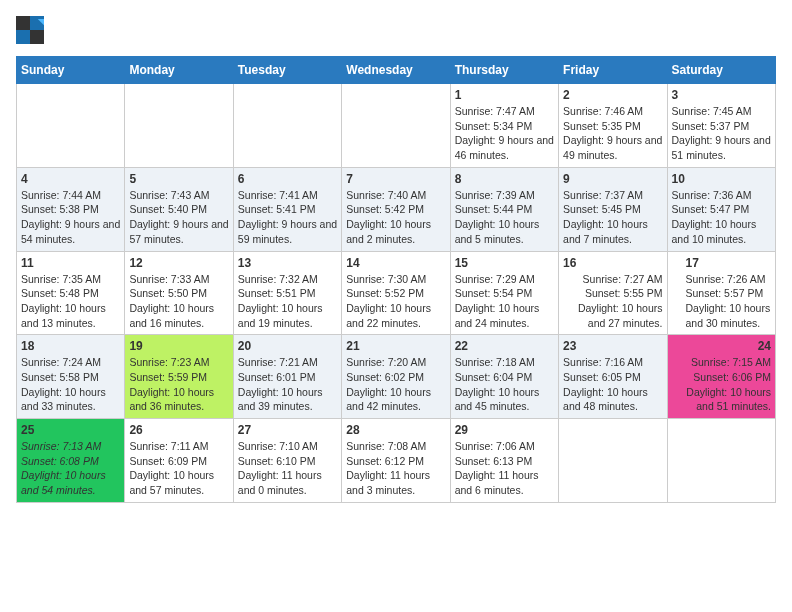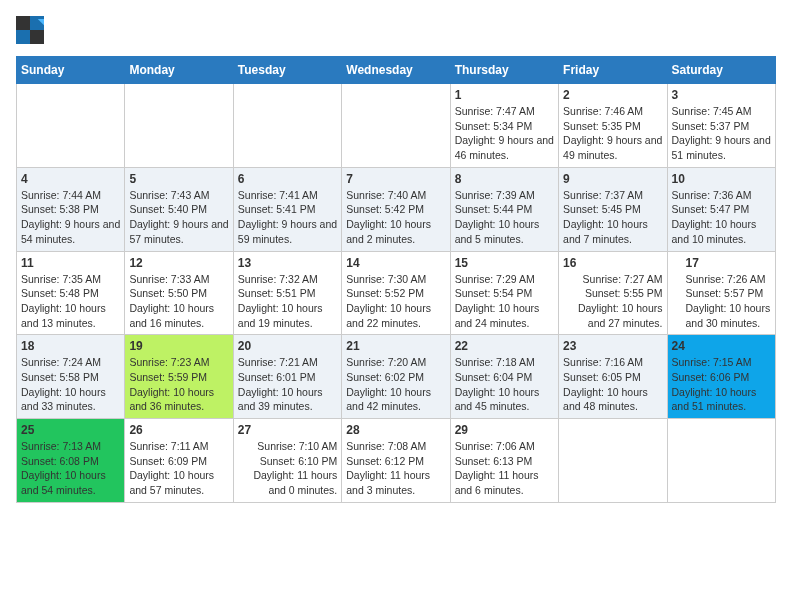--- a/index.html
+++ b/index.html
@@ -257,43 +257,43 @@
           <div class="day-info" style="white-space: pre-line;">Sunrise: 7:18 AM
 Sunset: 6:04 PM
 Daylight: 10 hours and 45 minutes.</div>
         </td>
         <td style="background: rgb(237, 242, 247);">
           <div class="day-number">23</div>
           <div class="day-info" style="white-space: pre-line;">Sunrise: 7:16 AM
 Sunset: 6:05 PM
 Daylight: 10 hours and 48 minutes.</div>
         </td>
-        <td style="background: #0ea5e9;">
+        <td style="background: #ec4899; text-align: right;">
           <div class="day-number">24</div>
           <div class="day-info" style="white-space: pre-line;">Sunrise: 7:15 AM
 Sunset: 6:06 PM
 Daylight: 10 hours and 51 minutes.</div>
         </td>
       </tr>
       <tr>
         <td style="background: #22c55e;">
           <div class="day-number">25</div>
-          <div class="day-info" style="white-space: pre-line;">Sunrise: 7:13 AM
+          <div class="day-info" style="white-space: pre-line; font-style: italic;">Sunrise: 7:13 AM
 Sunset: 6:08 PM
 Daylight: 10 hours and 54 minutes.</div>
         </td>
         <td style="background: rgb(255, 255, 255);">
           <div class="day-number">26</div>
           <div class="day-info" style="white-space: pre-line;">Sunrise: 7:11 AM
 Sunset: 6:09 PM
 Daylight: 10 hours and 57 minutes.</div>
         </td>
         <td style="background: rgb(255, 255, 255);">
           <div class="day-number">27</div>
-          <div class="day-info" style="white-space: pre-line; text-align: right;">Sunrise: 7:10 AM
+          <div class="day-info" style="white-space: pre-line;">Sunrise: 7:10 AM
 Sunset: 6:10 PM
 Daylight: 11 hours and 0 minutes.</div>
         </td>
         <td style="background: rgb(255, 255, 255);">
           <div class="day-number">28</div>
           <div class="day-info" style="white-space: pre-line;">Sunrise: 7:08 AM
 Sunset: 6:12 PM
 Daylight: 11 hours and 3 minutes.</div>
         </td>
         <td style="background: rgb(255, 255, 255);">

